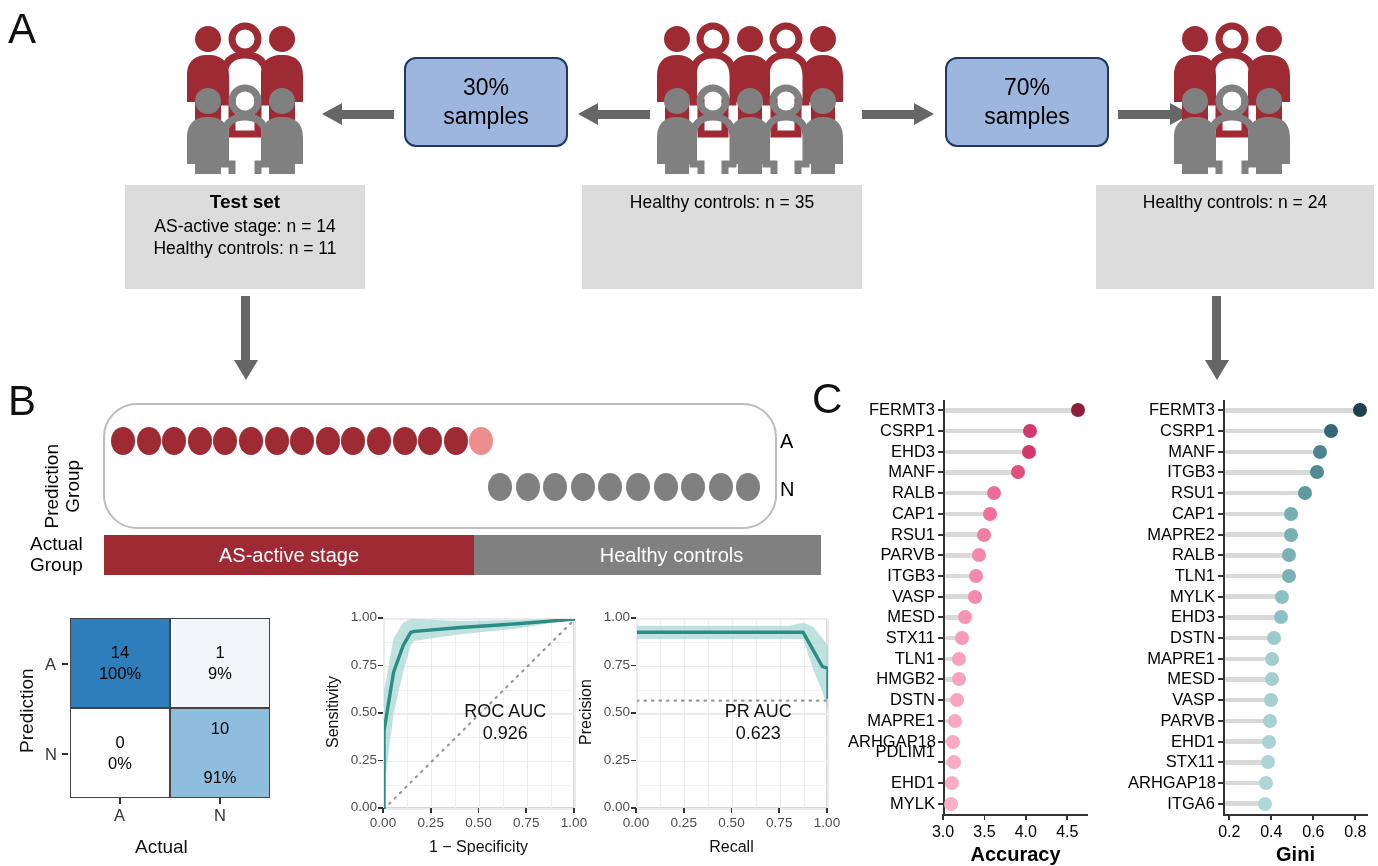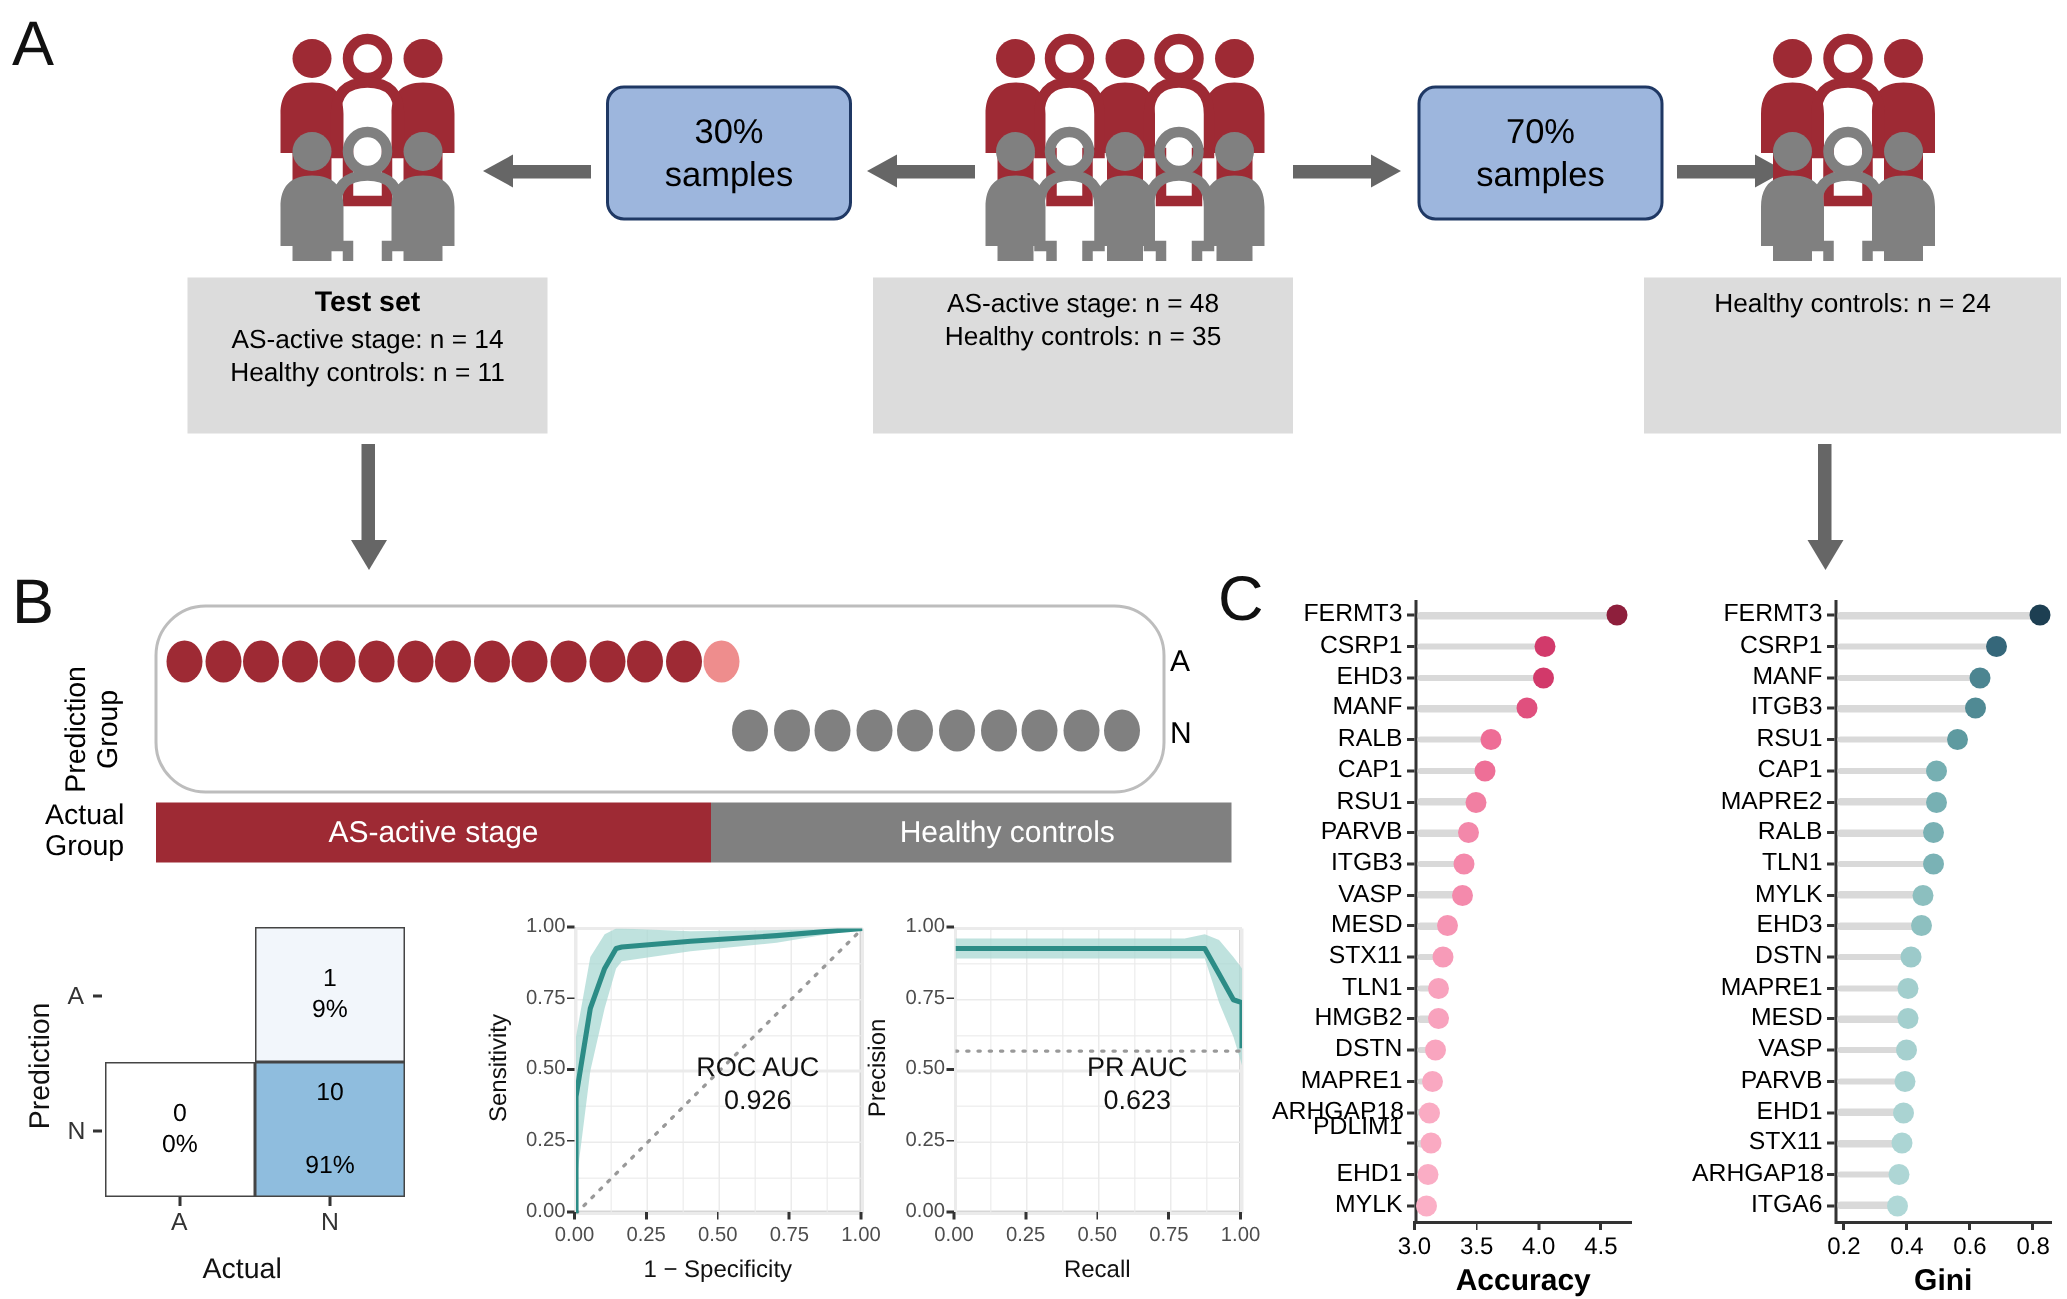--- a/index.html
+++ b/index.html
@@ -172,21 +172,20 @@
   </g>
 </svg>
 
 <div class="greybox" style="left:125px;top:185px;width:240px;height:104px;">
   <div class="gb-title">Test set</div>
   <div class="gb-line">AS-active stage: n = 14</div>
   <div class="gb-line">Healthy controls: n = 11</div>
 </div>
 
 <div class="greybox" style="left:582px;top:185px;width:280px;height:104px;">
-  <div class="gb-line">AS-active stage: n = 48</div>
   <div class="gb-line">Healthy controls: n = 35</div>
 </div>
 
 <div class="greybox" style="left:1096px;top:185px;width:278px;height:104px;">
   <div class="gb-line">Healthy controls: n = 24</div>
 </div>
 
 <div class="arrow-v" style="left:241px;top:296px;height:84px;">
   <div class="shaft" style="height:64px;"></div>
   <div class="head"></div>
@@ -245,20 +244,24 @@
 </div>
 
 <div class="grpbar" style="left:104px;top:535px;width:370px;height:40px;background:#9E2A34;">
   <span>AS-active stage</span>
 </div>
 <div class="grpbar" style="left:474px;top:535px;width:299px;height:40px;background:#808080;padding-left:48px;">
   <span>Healthy controls</span>
 </div>
 
 <div class="cm" style="left:0;top:600px;width:310px;height:266px;">
+  <div class="cm-cell" style="left:70px;top:18px;width:100px;height:90px;background:#2E7EBB;">
+    <span>14</span>
+    <span>100%</span>
+  </div>
   <div class="cm-cell" style="left:170px;top:18px;width:100px;height:90px;background:#F2F6FB;">
     <span>1</span>
     <span>9%</span>
   </div>
   <div class="cm-cell" style="left:70px;top:108px;width:100px;height:90px;background:#FFFFFF;">
     <span>0</span>
     <span>0%</span>
   </div>
   <div class="cm-cell" style="left:170px;top:108px;width:100px;height:90px;background:#8FBDDE;gap:28px;">
     <span>10</span>

